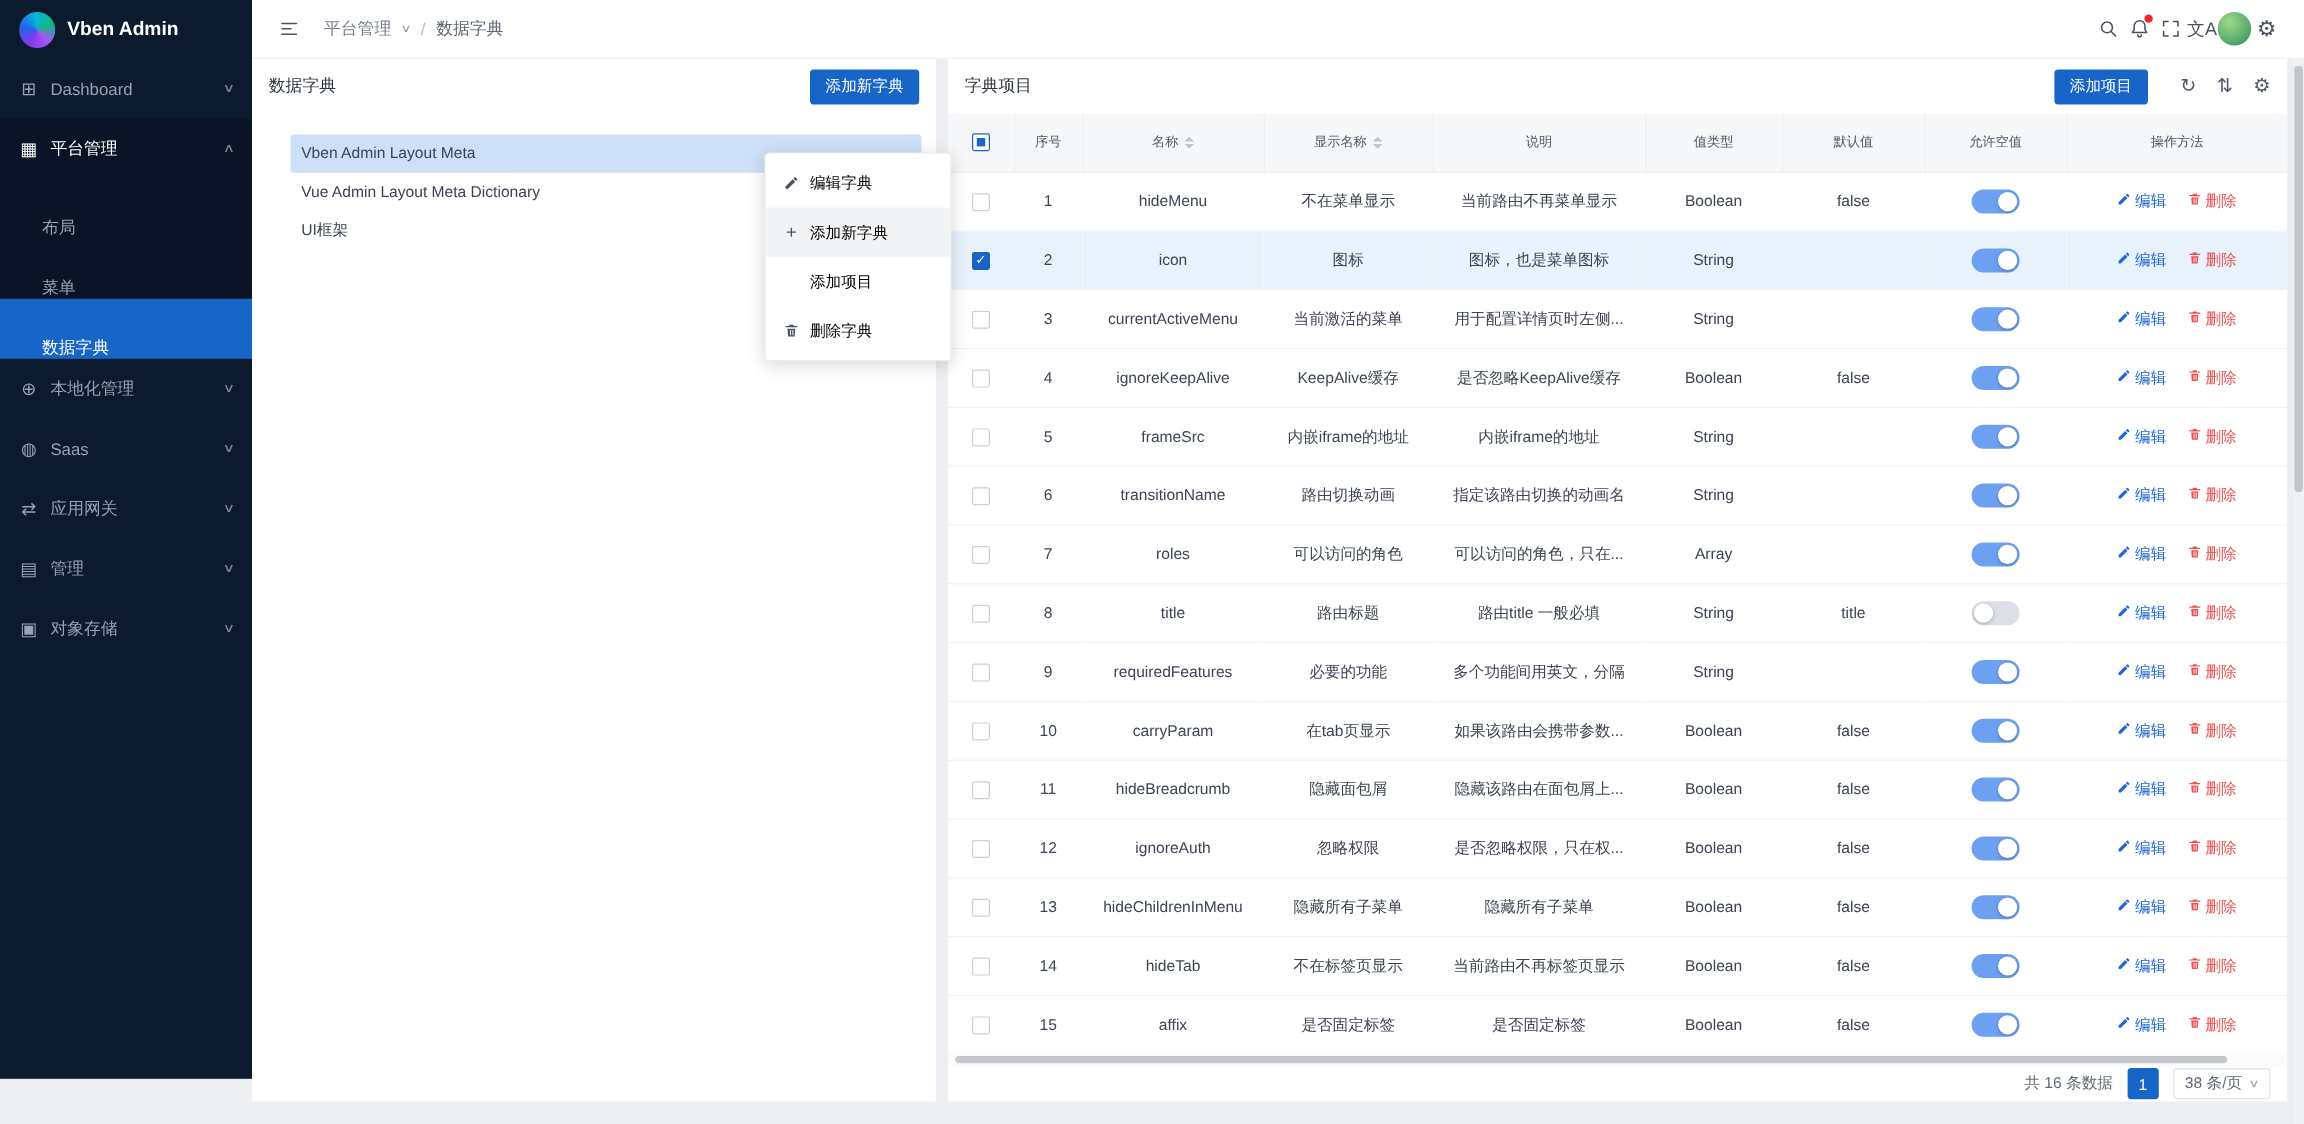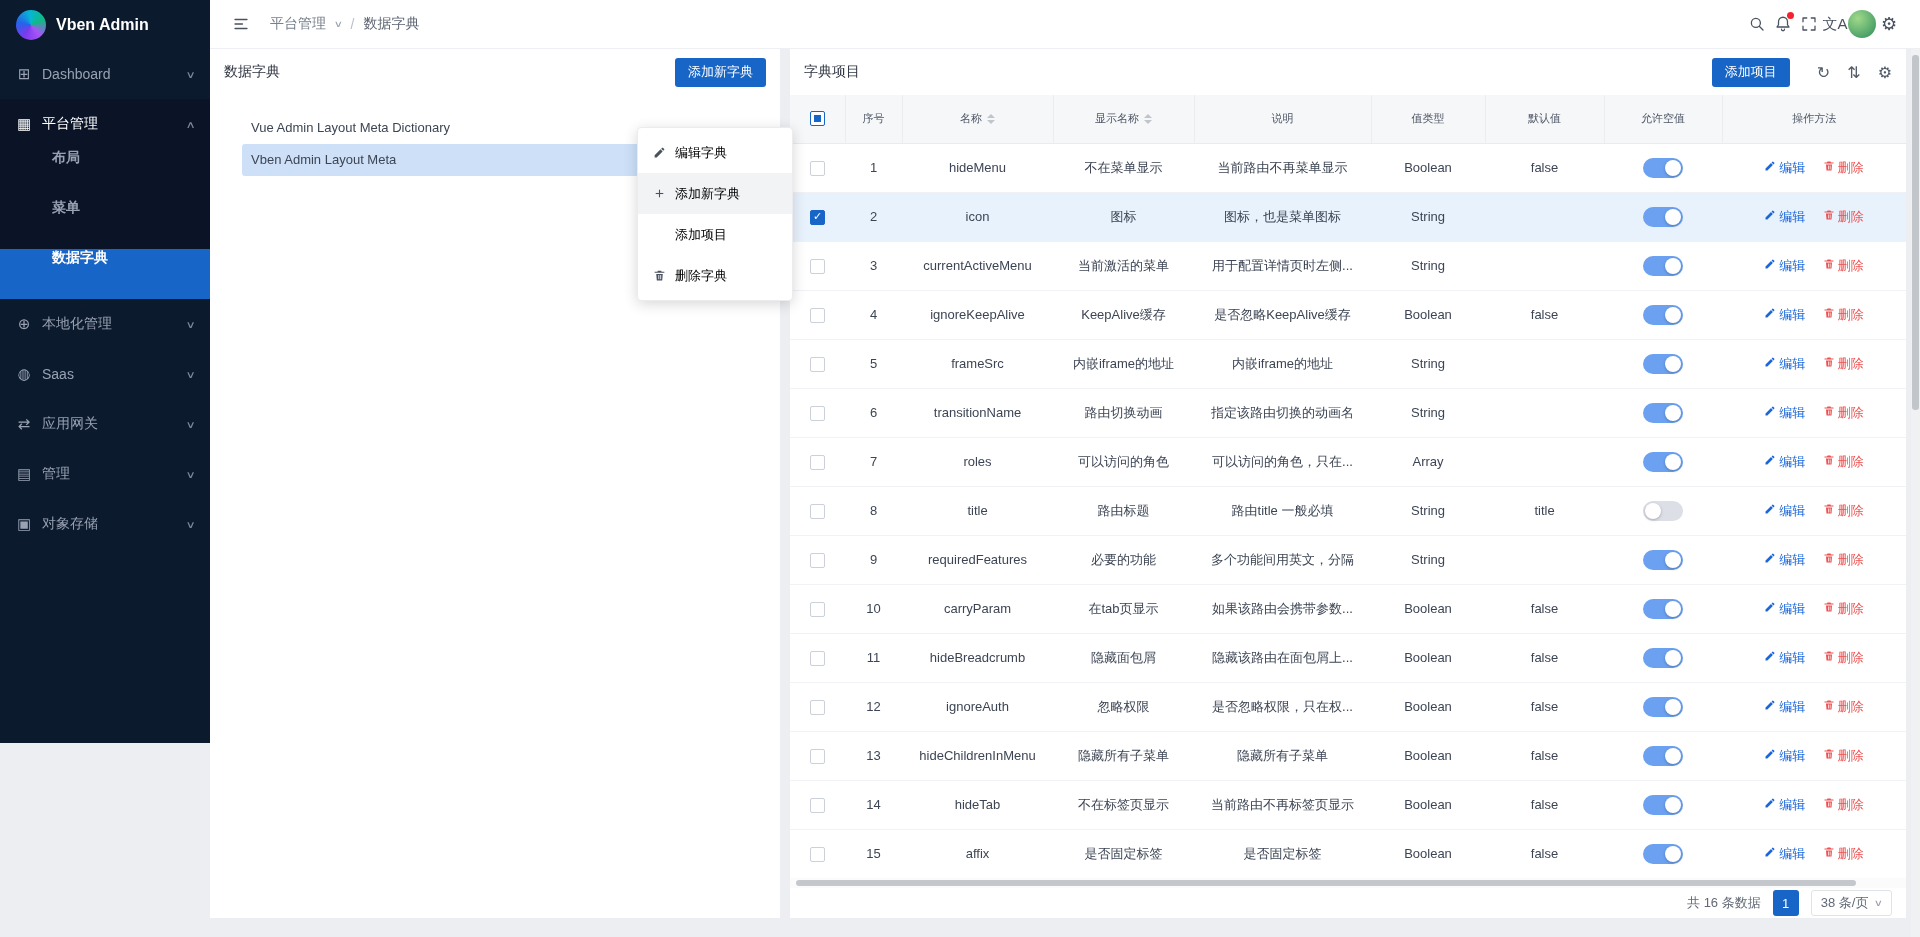--- a/index.html
+++ b/index.html
@@ -1,31 +1,31 @@
 <!DOCTYPE html>
 <html style="--accent: #1765c7; --page-bg: #eceef2; --sidebar-bg: #0c1a2e; --sidebar-submenu-bg: #0a1426; --sidebar-text: #98a2b3; --link-blue: #1b66d9; --danger: #ee4f4f; --switch-on: #6ba1f0; --switch-off: #dcdfe5; --row-selected: #e8f2fd; --list-selected: #cde0f8; --table-header-bg: #f6f7f9; --badge-red: #f5222d;"><head>
 <meta charset="utf-8">
 <style>
   * { box-sizing: border-box; margin: 0; padding: 0; }
   html, body { width: 1920px; height: 937px; overflow: hidden; }
   body { font-family: "Liberation Sans", sans-serif; background: var(--page-bg, #eceef2); color: #3d4554; }
   .app { position: relative; width: 1920px; height: 937px; }
 
   
-  .sidebar { position: absolute; left: 0; top: 0; width: 210px; height: 743px; background: var(--sidebar-bg, #0c1a2e); z-index: 10; }
+  .sidebar { position: absolute; left: 0; top: 0; width: 210px; height: 899px; background: var(--sidebar-bg, #0c1a2e); z-index: 10; }
   .logo-row { height: 49px; display: flex; align-items: center; gap: 10px; padding-left: 16px; }
   .logo-mark { width: 30px; height: 30px; border-radius: 50%; background: conic-gradient(from 210deg, #7c3aed, #2563eb, #06b6d4, #10b981, #a855f7, #7c3aed); flex: none; }
   .logo-text { color: #fff; font-size: 16px; font-weight: bold; white-space: nowrap; }
   .menu-item { height: 50px; display: flex; align-items: center; padding: 0 16px; color: var(--sidebar-text, #98a2b3); font-size: 14px; cursor: pointer; }
   .mi-icon { width: 16px; font-size: 15px; margin-right: 10px; text-align: center; flex: none; }
   .mi-label { flex: 1; white-space: nowrap; overflow: hidden; }
   .mi-caret { font-size: 10px; color: #7c8797; transform: scaleX(1.4); }
   .menu-group.expanded { background: var(--sidebar-submenu-bg, #0a1426); }
   .menu-group.expanded > .menu-item { color: #ffffff; }
-  .submenu-item { height: 50px; display: flex; align-items: flex-start; padding-left: 52px; font-size: 14px; color: var(--sidebar-text, #98a2b3); cursor: pointer; font-weight: bold; }
+  .submenu-item { height: 50px; display: flex; align-items: flex-end; padding-left: 35px; font-size: 14px; color: var(--sidebar-text, #98a2b3); cursor: pointer; }
   .submenu-item.active { background: var(--accent, #1765c7); color: #fff; }
 
   
   .topbar { position: absolute; left: 210px; right: 0; top: 0; height: 49px; background: #fff; border-bottom: 1px solid #edeff2; display: flex; align-items: center; padding: 0 18px; z-index: 20; }
   .tb-left { display: flex; align-items: center; gap: 16px; }
   .icon-btn { display: inline-flex; align-items: center; justify-content: center; width: 26px; height: 26px; color: #4a5260; cursor: pointer; position: relative; }
   .icon-btn svg { width: 18px; height: 18px; stroke: currentColor; stroke-width: 1.7; fill: none; stroke-linecap: round; stroke-linejoin: round; }
   .breadcrumb { display: flex; align-items: center; gap: 9px; font-size: 14px; color: #77808e; }
   .bc-caret { font-size: 9px; color: #99a1ad; transform: scaleX(1.4); }
   .bc-sep { color: #b8bec8; }
@@ -205,22 +205,23 @@
   </header>
 
   <main class="content">
 
     <section class="card dict-card">
       <div class="card-head">
         <span class="card-title">数据字典</span>
         <button class="btn-primary">添加新字典</button>
       </div>
       <div class="dict-list">
+        <div class="dict-item selected">Vben Admin Layout Meta</div>
         <div class="dict-item">Vue Admin Layout Meta Dictionary</div>
-        <div class="dict-item selected">Vben Admin Layout Meta</div>
+        <div class="dict-item">UI框架</div>
       </div>
     </section>
 
     <section class="card items-card">
       <div class="card-head">
         <span class="card-title">字典项目</span>
         <div class="head-actions">
           <button class="btn-primary">添加项目</button>
           <div class="tool-icons">
             <span class="tool-icon">↻</span>

